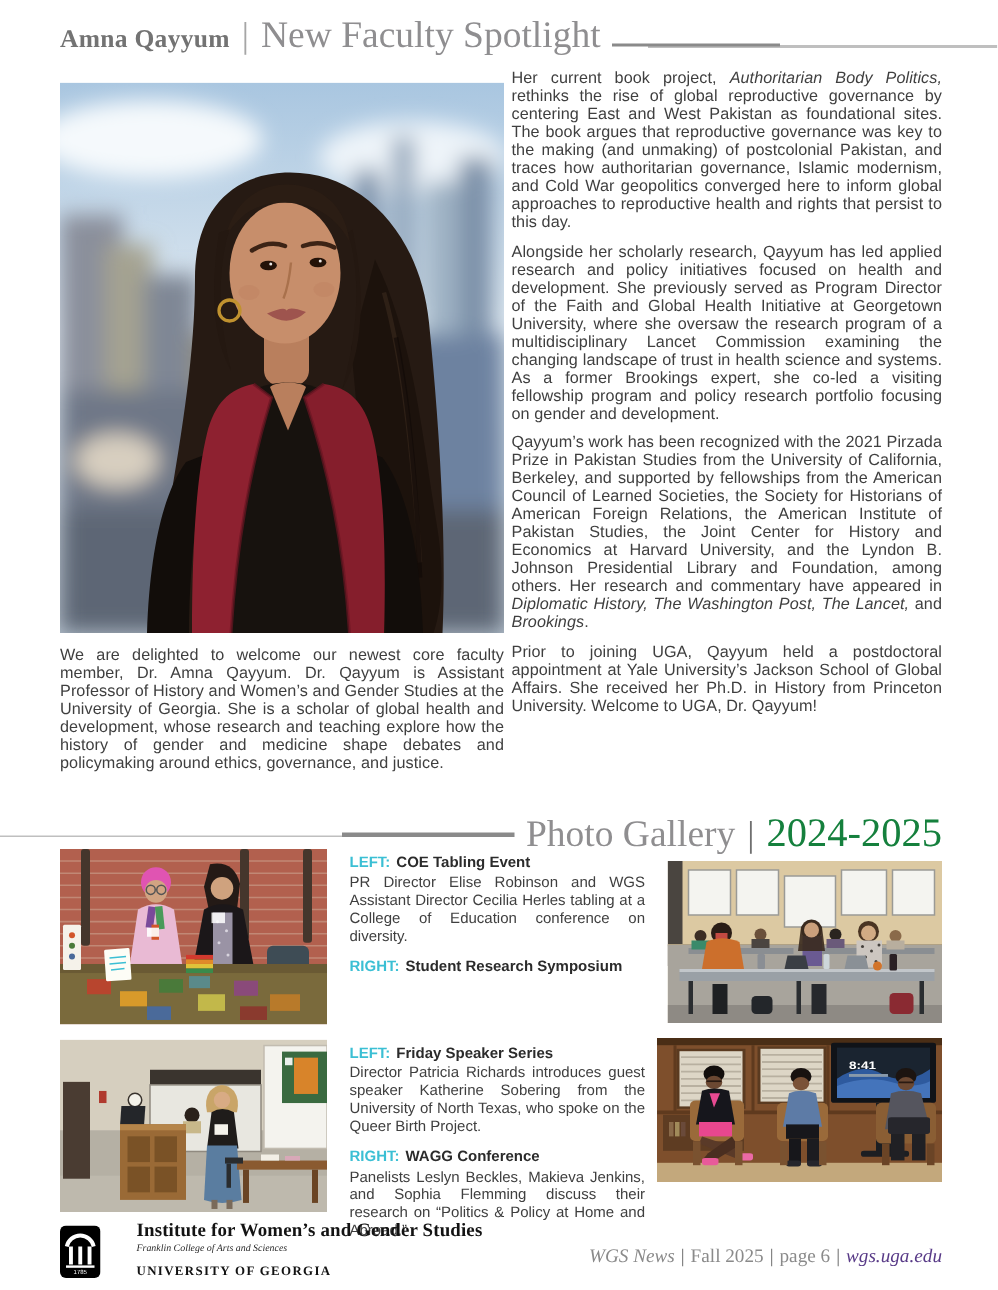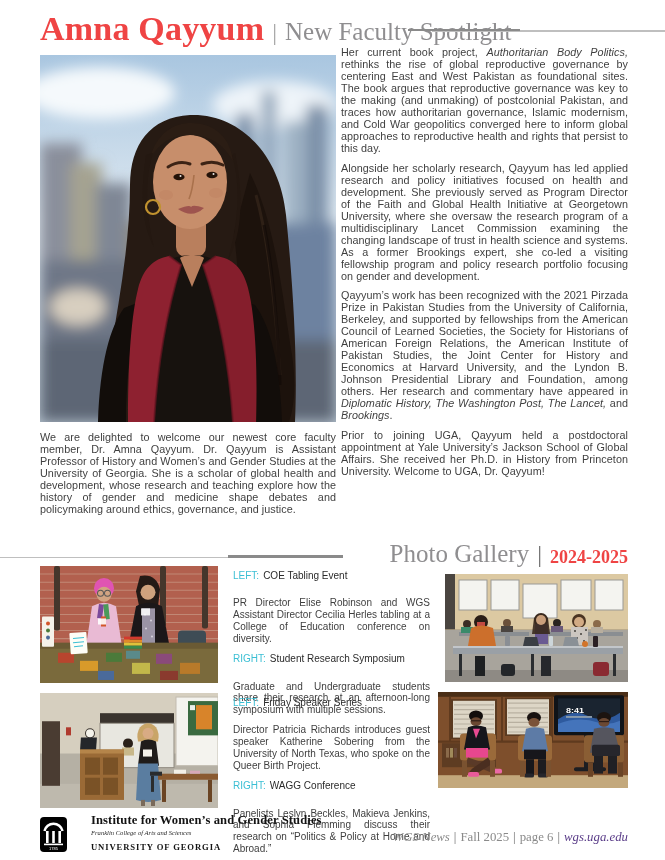--- a/index.html
+++ b/index.html
@@ -2,47 +2,47 @@
 <html><head>
 <meta charset="utf-8">
 <style>
   *{margin:0;padding:0;box-sizing:border-box}
   html,body{background:#ffffff}
   .page{position:relative;width:665px;height:860px;margin:0 auto;background:#fff;
         font-family:"Liberation Sans",sans-serif;overflow:hidden}
 
   
   .masthead{position:absolute;left:40px;top:10px;white-space:nowrap;display:flex;align-items:baseline}
-  .mast-name{font-family:"Liberation Serif",serif;font-weight:bold;font-size:34px;color:#ef4444;letter-spacing:.2px}
+  .mast-name{font-family:"Liberation Serif",serif;font-weight:bold;font-size:17px;color:#737373;letter-spacing:.2px}
   .mast-div{font-family:"Liberation Serif",serif;font-size:24px;color:#a6a6a6;margin:0 8px;font-weight:300}
   .mast-sub{font-family:"Liberation Serif",serif;font-size:25px;color:#8f8e90}
   .rule{position:absolute}
   .rule-dark{background:#8a8a8a;height:2.6px}
   .rule-light{background:#bfbfbf;height:1.6px}
 
   
   .portrait{position:absolute;left:40px;top:55px;width:296px;height:367px;overflow:hidden}
   .portrait svg,.ph svg{display:block;width:100%;height:100%}
   .intro{position:absolute;left:40px;top:431px;width:296px}
   .body-p{font-size:10.8px;line-height:12px;letter-spacing:.05px;color:#3f3f3f;text-align:justify;margin-bottom:7.5px}
   .body-p i{font-style:italic}
   .col-right{position:absolute;left:341px;top:46px;width:287px}
 
   
   .gal-head{position:absolute;right:37px;top:540px;white-space:nowrap;display:flex;align-items:flex-end}
   .gal-title{font-family:"Liberation Serif",serif;font-size:25px;color:#8f8e90}
   .gal-div{font-family:"Liberation Serif",serif;font-size:24px;color:#6f6f6f;margin:0 8px;font-weight:300}
-  .gal-years{font-family:"Liberation Serif",serif;font-weight:bold;font-size:18px;color:#ef4444}
+  .gal-years{font-family:"Liberation Serif",serif;font-weight:normal;font-size:27px;color:#15803d}
   .ph{position:absolute;overflow:hidden}
   .cap-col{position:absolute;left:233px;width:197px}
   .cap{margin-bottom:9px}
-  .cap-head{font-size:10px;line-height:12.2px;font-weight:normal}
+  .cap-head{font-size:10px;line-height:12.2px;font-weight:bold}
   .cap-tag{color:#3bbfd4;margin-right:4px}
   .cap-title{color:#2b2b2b}
-  .cap-body{font-size:10px;line-height:11.8px;color:#3f3f3f;text-align:justify;margin-top:15px}
+  .cap-body{font-size:10px;line-height:11.8px;color:#3f3f3f;text-align:justify;margin-top:1px}
 
   
   .footer-brand{position:absolute;left:40px;top:813px;display:flex;gap:24px;align-items:flex-end}
   .logo{width:27px;height:35px;flex:0 0 auto}
   .org{font-family:"Liberation Serif",serif;font-weight:bold;font-size:12.6px;color:#131313;letter-spacing:.1px}
   .college{font-family:"Liberation Serif",serif;font-style:italic;font-size:6.6px;color:#2a2a2a;margin-top:1px}
   .univ{font-family:"Liberation Serif",serif;font-weight:bold;font-size:8.6px;letter-spacing:.9px;color:#131313;margin-top:6px}
   .footer-meta{position:absolute;right:37px;top:830px;font-family:"Liberation Serif",serif;font-size:12.8px;color:#8a8a8a;white-space:nowrap}
   .fm-it{font-style:italic}
   .fm-sep{margin:0 4px;color:#6b6b6b}
@@ -294,21 +294,20 @@
     <div class="cap">
       <div class="cap-head">
         <span class="cap-tag">LEFT:</span><span class="cap-title">COE Tabling Event</span>
       </div>
       <p class="cap-body">PR Director Elise Robinson and WGS Assistant Director Cecilia Herles tabling at a College of Education conference on diversity.</p>
     </div>
     <div class="cap">
       <div class="cap-head">
         <span class="cap-tag">RIGHT:</span><span class="cap-title">Student Research Symposium</span>
       </div>
-      <p class="cap-body">Graduate and Undergraduate students share their research at an afternoon-long symposium with multiple sessions.</p>
     </div>
   </div>
 
   <figure class="ph" style="left:40px;top:693px;width:178px;height:115px">
     <svg viewBox="0 0 178 114" preserveAspectRatio="none" aria-hidden="true">
       <rect width="178" height="114" fill="#d6cfbf"></rect>
       <rect x="0" y="60" width="178" height="32" fill="#b5b0a4"></rect>
       <rect x="0" y="90" width="178" height="24" fill="#beb9ad"></rect>
       <rect x="2" y="28" width="18" height="64" fill="#4a3c32"></rect>
       <rect x="26" y="34" width="5" height="8" fill="#b03a2e"></rect>

